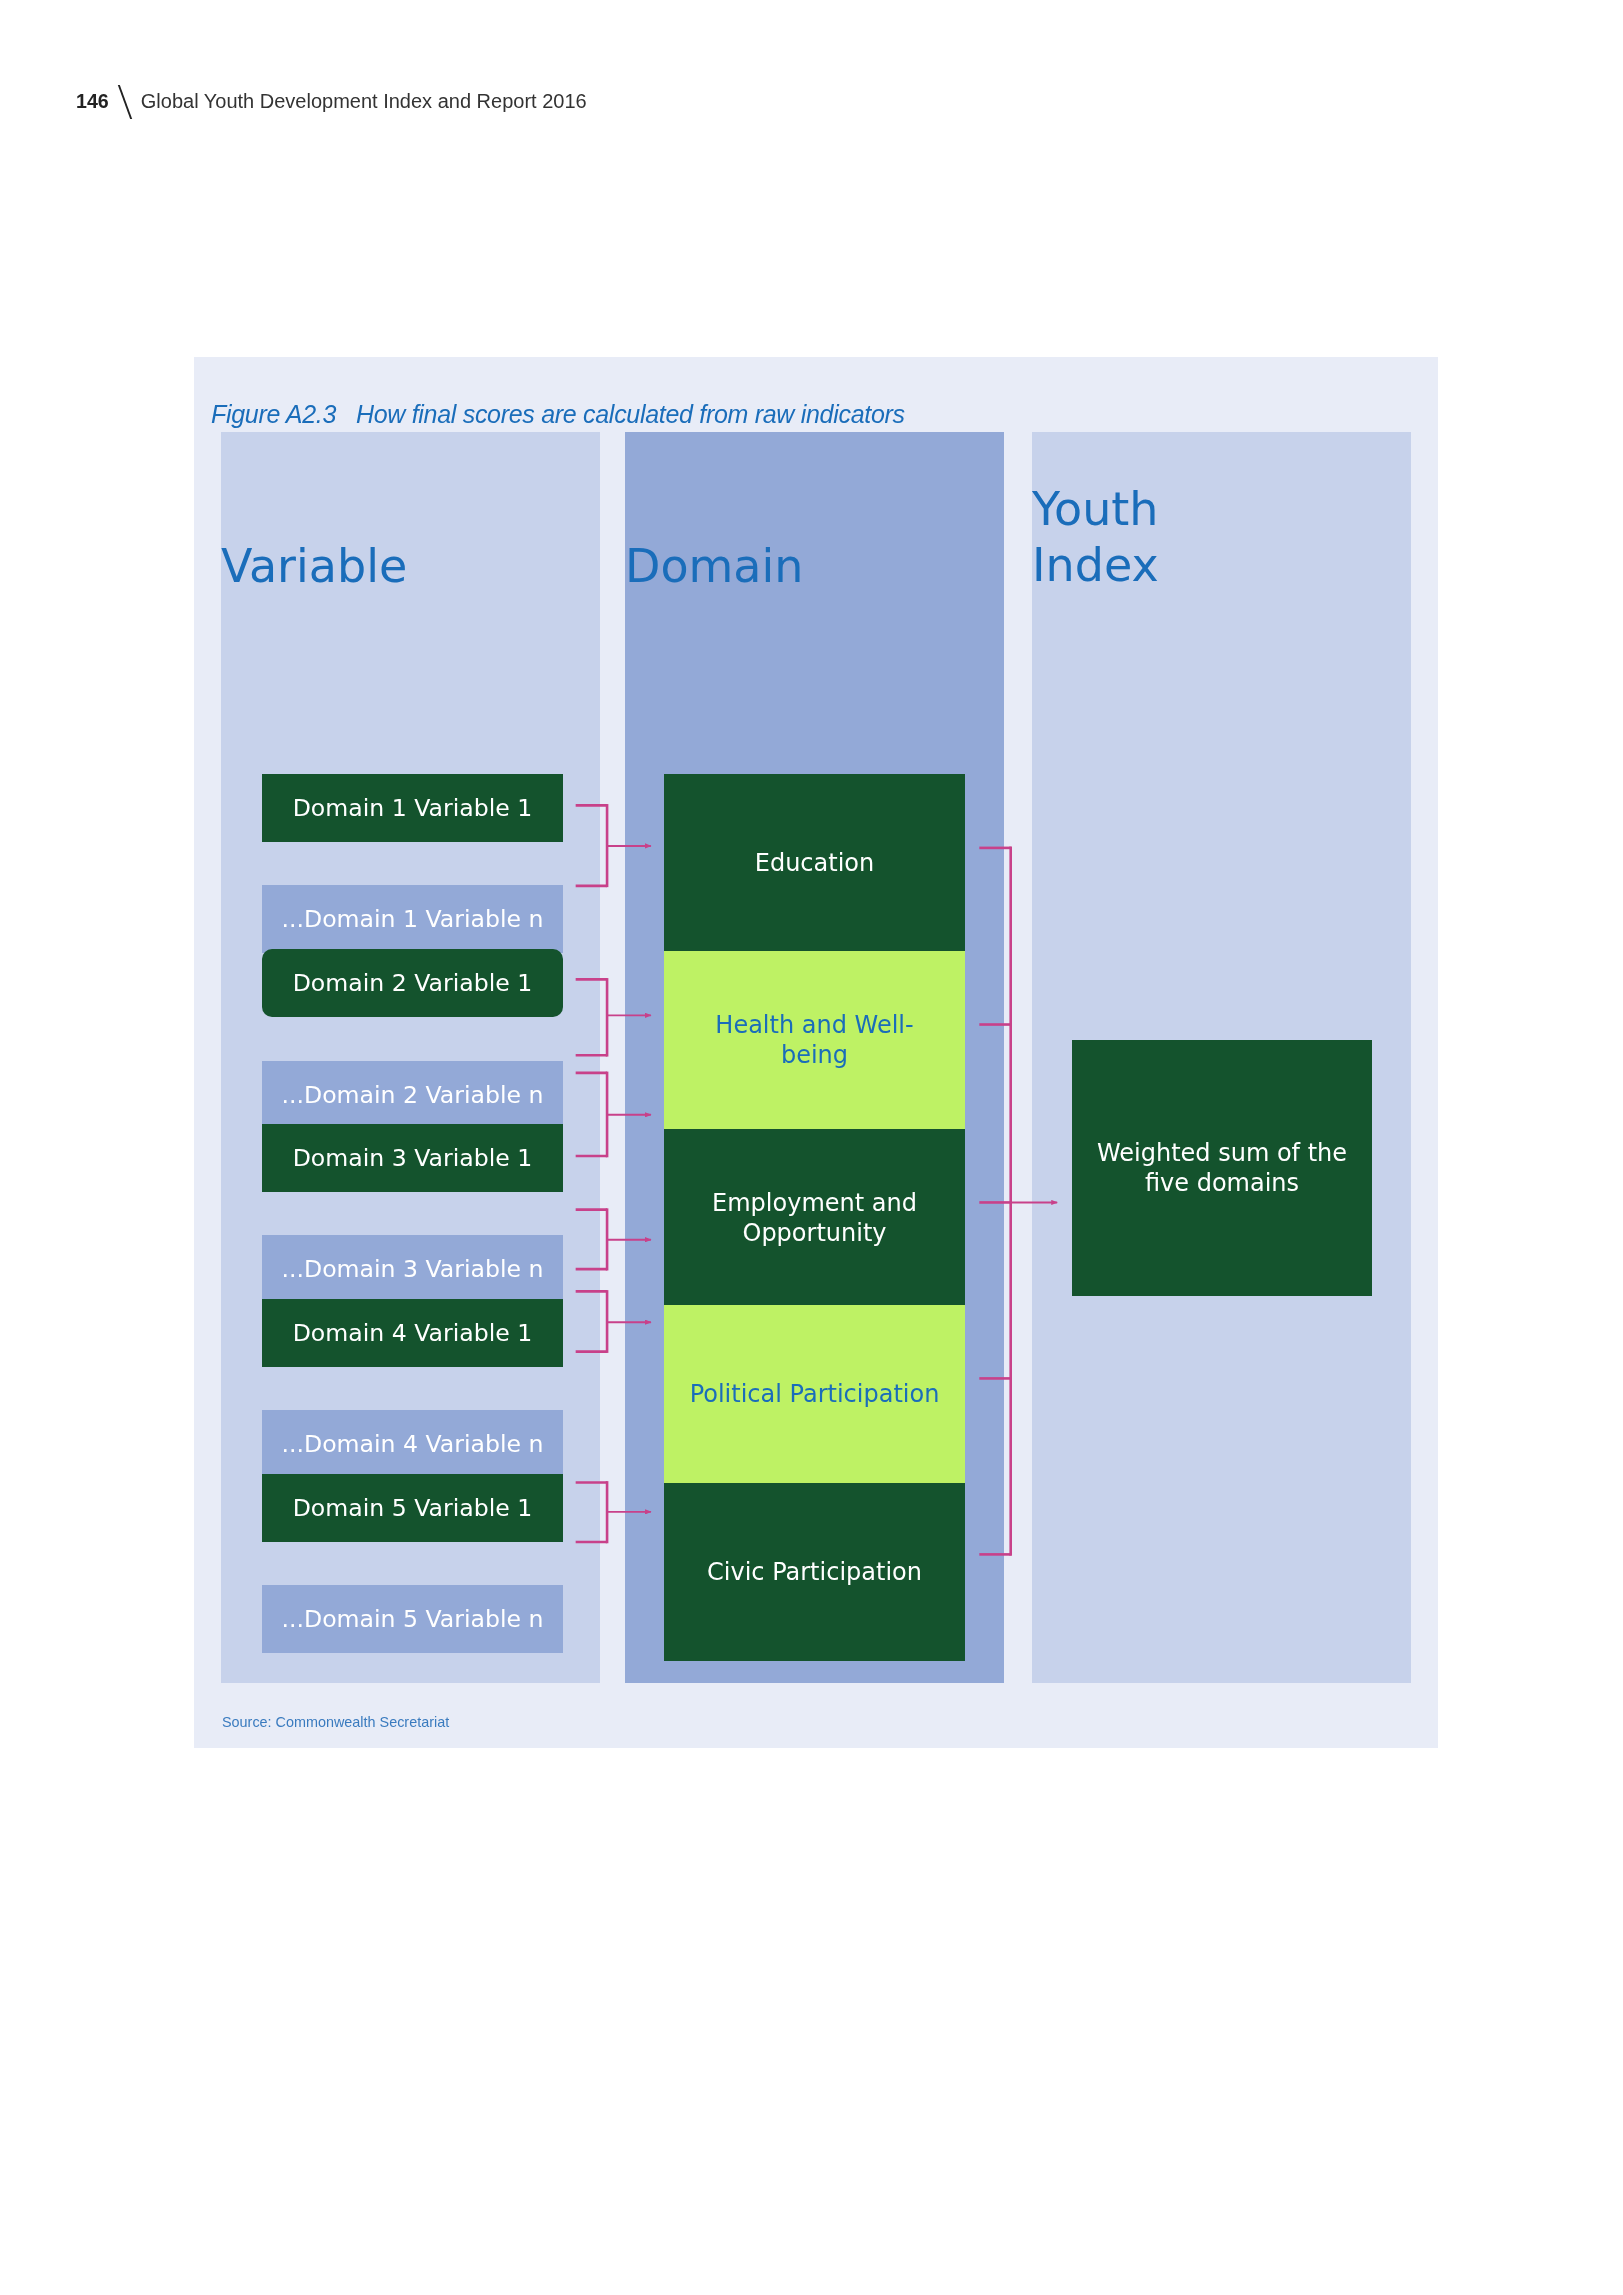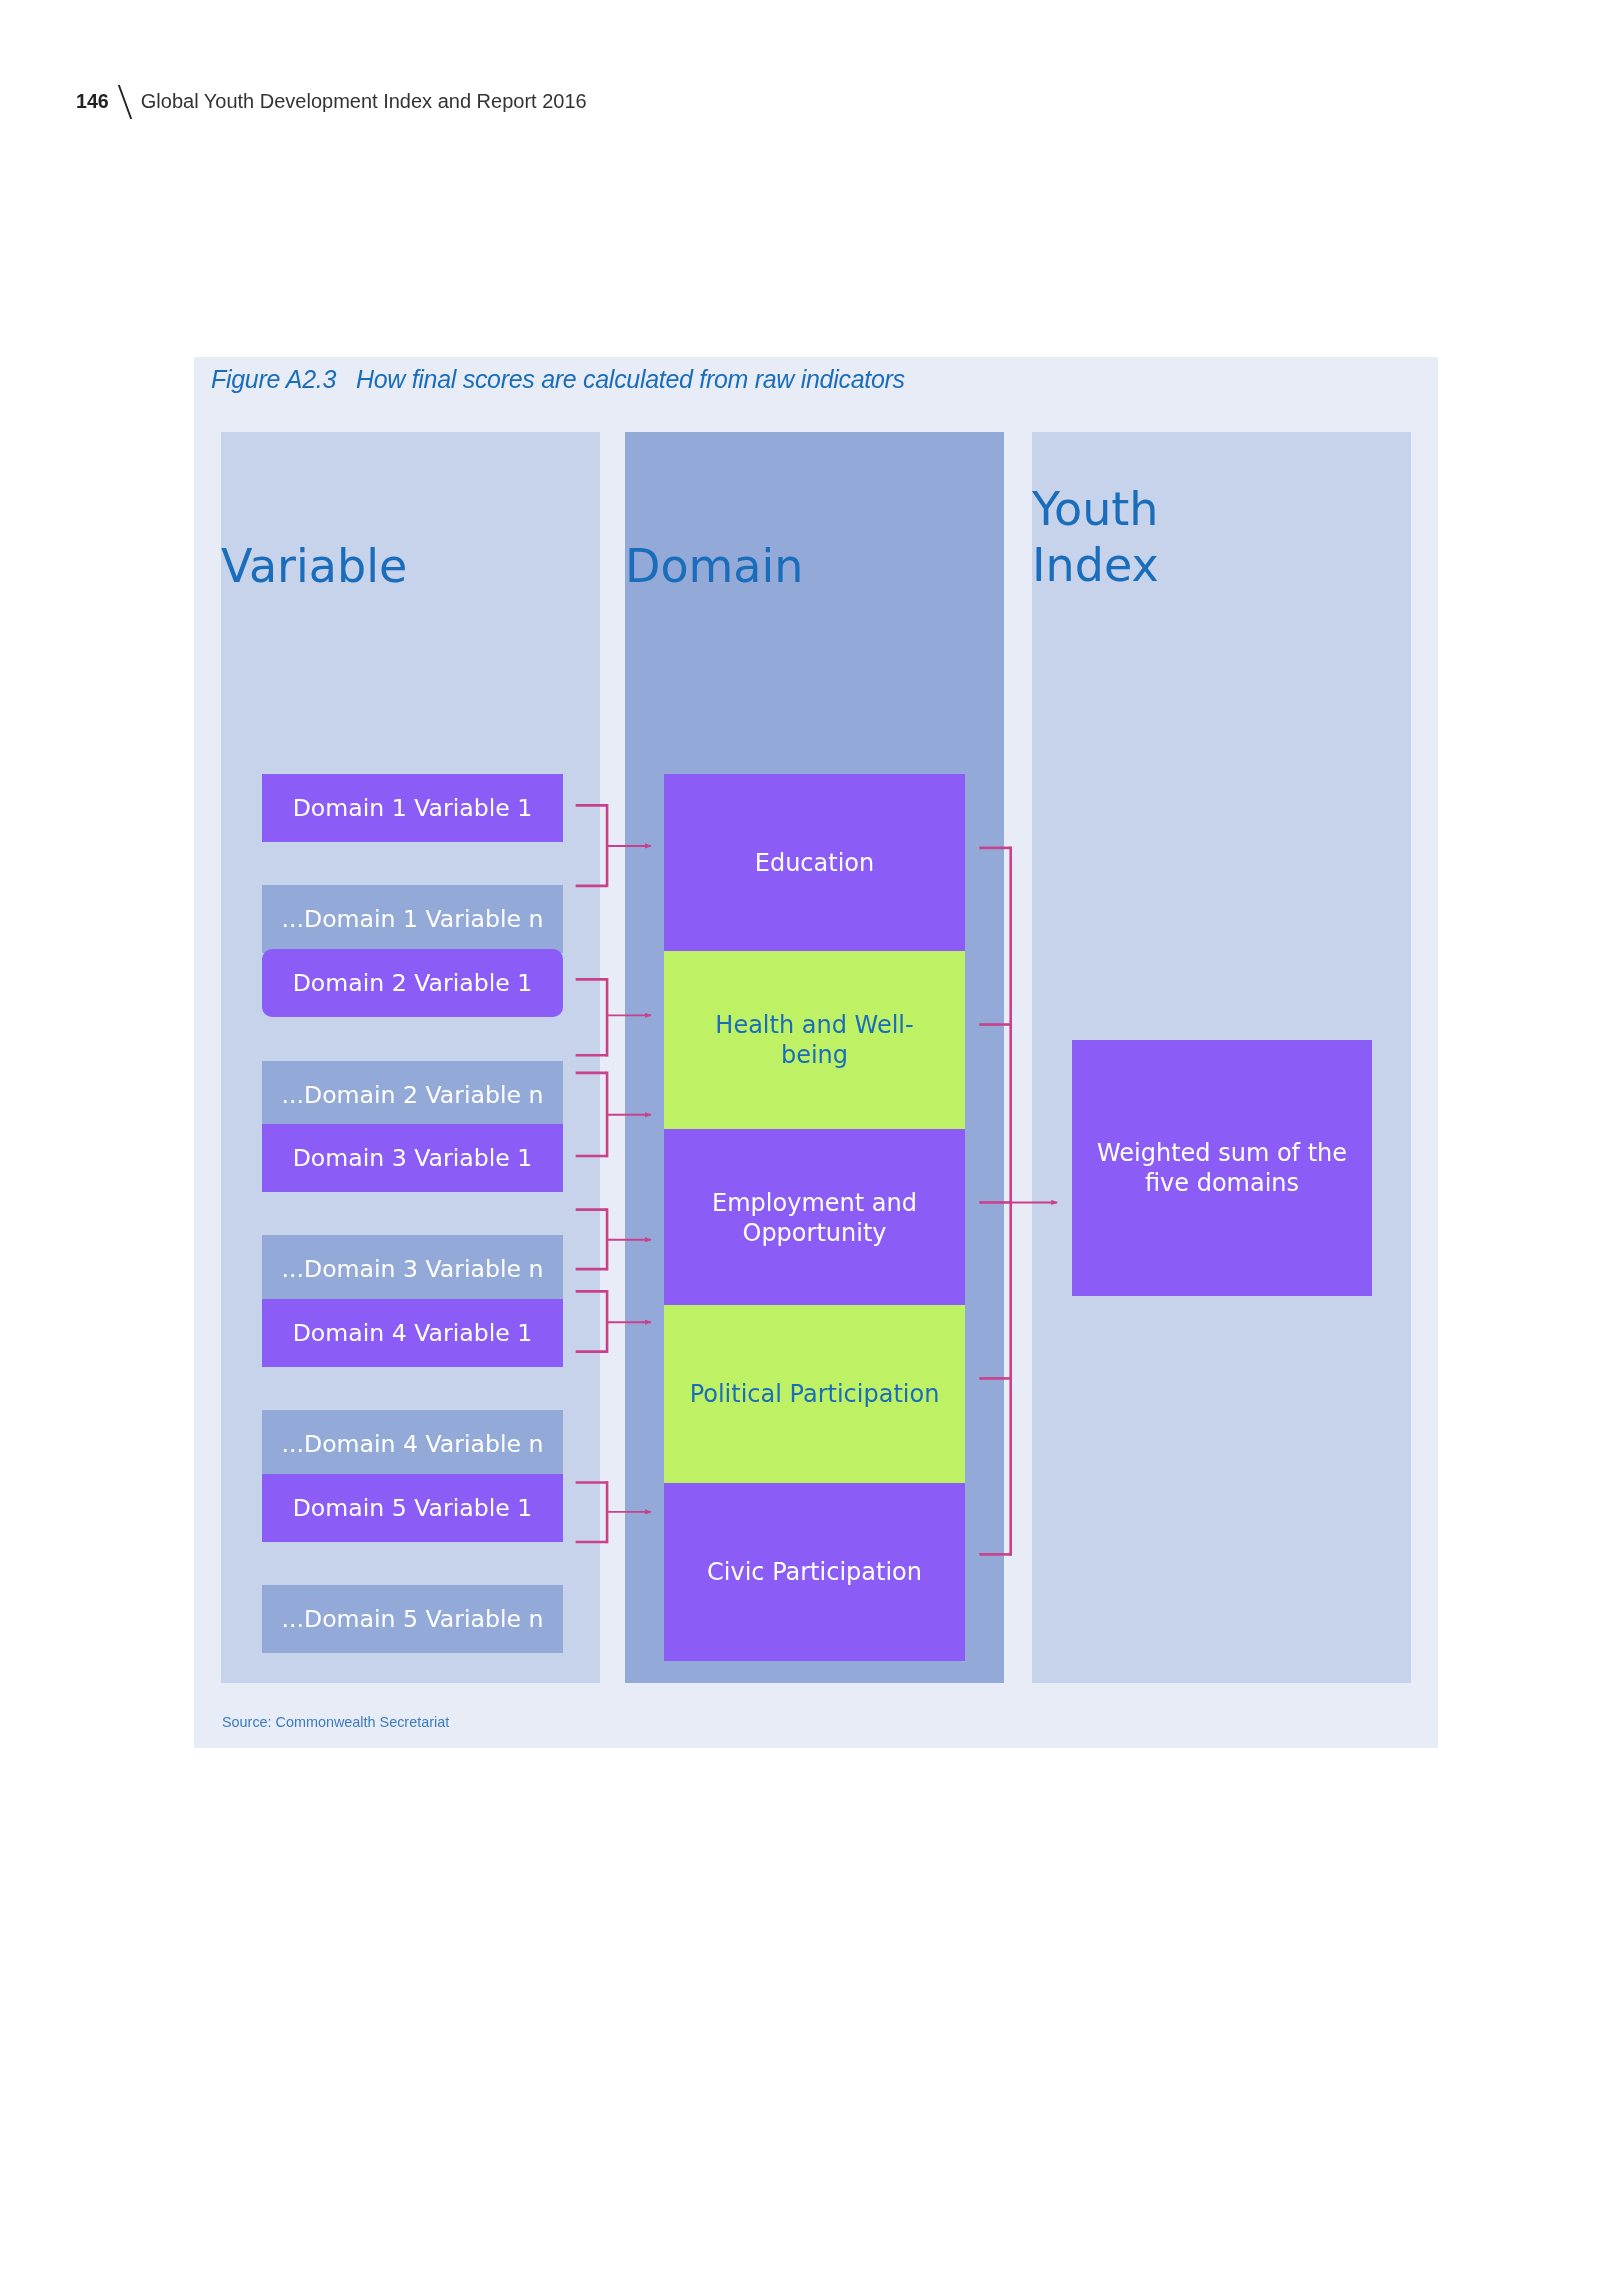--- a/index.html
+++ b/index.html
@@ -15,41 +15,41 @@
   .fig-title { left: 211px; top: 365px; font-size: 25px; font-style: italic; color: #1a6dba;
                font-family: "Liberation Sans", sans-serif; letter-spacing: -0.3px; }
   .col { top: 432px; height: 1251px; width: 379px; }
   .col-var { left: 221px; background: #c7d2eb; }
   .col-dom { left: 625px; background: #93a9d7; }
   .col-ydi { left: 1032px; background: #c7d2eb; }
   .col-head { color: #1a6dba; text-align: left; font-size: 46px; line-height: 56px; font-family: "DejaVu Sans", sans-serif; }
 
   .box { display: flex; align-items: center; justify-content: center; text-align: center; box-sizing: border-box; }
   .var-box { left: 262px; width: 301px; height: 68px; font-size: 23.6px; color: #ffffff; }
-  .dark { background: #8b5cf6; }
+  .dark { background: #14532d; }
   .mid { background: #93a9d7; margin-top: 24px; }
   .light { background: #bef264; }
   .dom-box { left: 664px; width: 301px; height: 178px; font-size: 24px; padding: 0 19.6px; line-height: 30px; }
   .dom-box.dark { color: #ffffff; }
   .dom-box.light { color: #1a6dba; }
   .ydi-box { left: 1072px; top: 1040px; width: 300px; height: 256px; color: #fff; font-size: 24px; line-height: 30px; padding: 0 19.6px; }
   .source { left: 222px; top: 1714px; font-size: 14.4px; color: #3a7bbf; font-family: "Liberation Sans", sans-serif; }
   svg.connectors { left: 0; top: 0; width: 1623px; height: 2295px; pointer-events: none; }
 </style>
 </head>
 <body>
 
 <div class="abs page-header">
   <span class="page-num">146</span>
   <span class="page-sep"></span>
   <span class="page-title">Global Youth Development Index and Report 2016</span>
 </div>
 
 <div class="abs figure"></div>
-<div class="abs fig-title" style="white-space:pre;">Figure A2.3   How final scores are calculated from raw indicators</div>
+<div class="abs fig-title" style="white-space:pre;margin-top:35px;">Figure A2.3   How final scores are calculated from raw indicators</div>
 
 <div class="abs col col-var"></div>
 <div class="abs col col-dom"></div>
 <div class="abs col col-ydi"></div>
 
 <div class="abs col-head" style="left:221px; width:379px; top:538px;">Variable</div>
 <div class="abs col-head" style="left:625px; width:379px; top:538px;">Domain</div>
 <div class="abs col-head" style="left:1032px; width:379px; top:481px;">
   <div>Youth</div>
   <div>Index</div>

